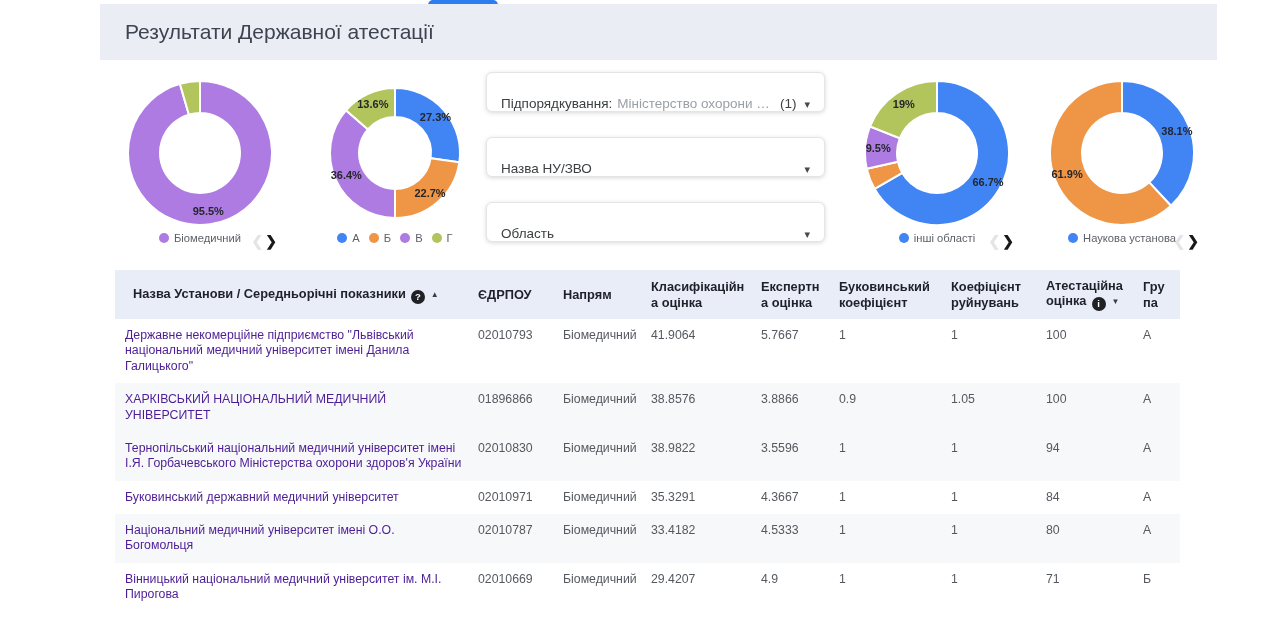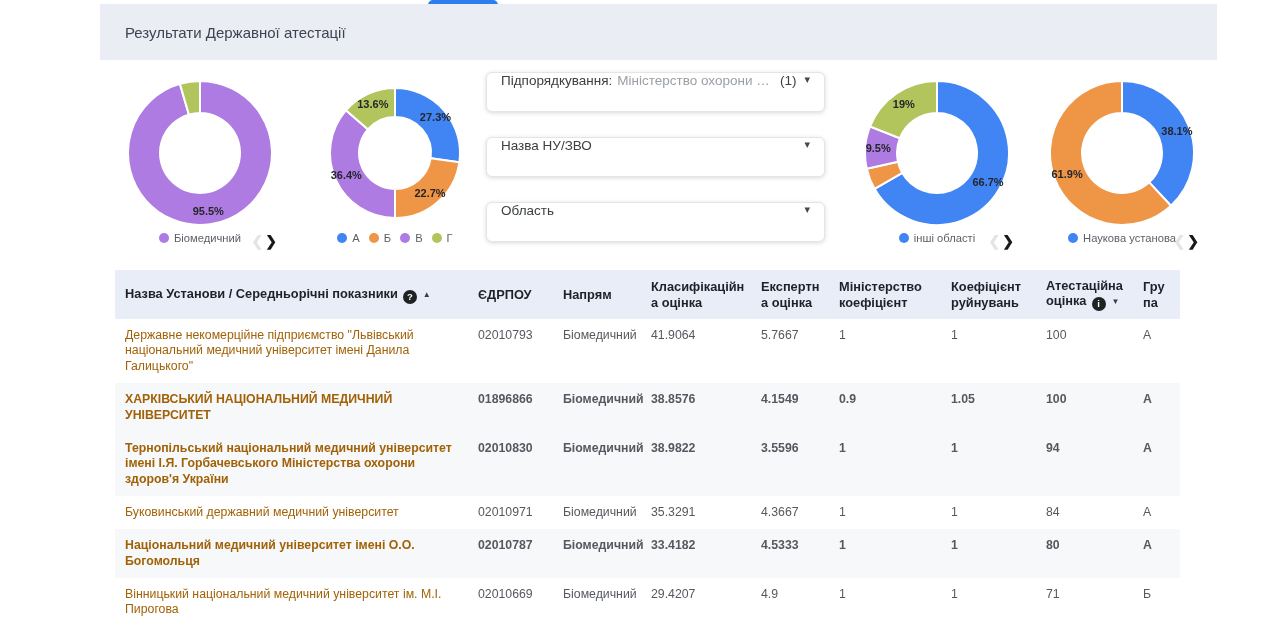--- a/index.html
+++ b/index.html
@@ -13,59 +13,59 @@
   }
   .tab-indicator {
     position:absolute; left:428px; top:0; width:70px; height:7px;
     background:#2d7cf0; border-radius:5px 5px 0 0;
   }
   .title-band {
     position:absolute; left:100px; top:4px; width:1117px; height:56px;
     background:#eaedf4; display:flex; align-items:center;
   }
   .page-title {
-    margin-left:25px; font-size:15px; color:#3d4350; font-weight:400;
+    margin-left:25px; font-size:21px; color:#3d4350; font-weight:400;
   }
   .chart-card { position:absolute; width:150px; top:78px; }
   .chart-card .svg-holder { width:150px; height:150px; }
   .donut-svg { width:100%; height:100%; display:block; }
   .legend-row {
     position:relative; margin-top:1px; display:flex; justify-content:center;
     align-items:center; gap:9px; height:18px;
   }
   .legend-item { display:flex; align-items:center; font-size:11.2px; color:#5b5f66; white-space:nowrap; }
   .legend-dot { display:inline-block; width:10px; height:10px; border-radius:50%; margin-right:5px; }
   .carousel-nav { position:absolute; right:-2px; bottom:-1px; display:flex; align-items:center; gap:2px; }
   .chev { font-size:14px; font-weight:700; line-height:1; cursor:pointer; }
   .chev-prev { color:#e4e4e4; }
   .chev-next { color:#17181b; }
   .filters { position:absolute; left:486px; top:72px; width:339px; display:flex; flex-direction:column; gap:25px; }
   .filter-box {
     height:40px; background:#fff; border:1px solid #e3e5e8; border-radius:6px;
     box-shadow:0 1px 4px rgba(60,64,67,.20);
-    display:flex; align-items:flex-start; padding:0 14px; font-size:13.5px; cursor:pointer;
+    display:flex; align-items:flex-end; padding:0 14px; font-size:13.5px; cursor:pointer;
     white-space:nowrap; overflow:hidden;
   }
   .filter-label { color:#3c4043; }
   .filter-value { color:#9aa0a6; margin-left:5px; overflow:hidden; text-overflow:ellipsis; }
   .filter-count { color:#3c4043; margin-left:5px; }
   .filter-caret { margin-left:auto; color:#47484c; font-size:11px; padding-left:8px; }
   .table-wrap { position:absolute; left:115px; top:270px; width:1065px; }
   table { border-collapse:collapse; table-layout:fixed; width:1065px; }
   thead th {
     background:#e8edf8; text-align:left; vertical-align:middle;
     font-size:12.8px; font-weight:700; color:#1f2128;
     padding:8px 8px; line-height:1.18; overflow-wrap:anywhere; cursor:pointer;
   }
-  thead th:first-child { padding-left:10px; overflow-wrap:normal; }
+  thead th:first-child { padding-left:18px; overflow-wrap:normal; }
   tbody td {
     font-size:12.3px; color:#55595f; padding:9px 8px; vertical-align:top; line-height:1.25;
   }
-  tbody td.name-cell { color:#a16207; padding-left:10px; }
-  tbody tr.stripe { background:#f7f8fa;font-weight:bold; }
+  tbody td.name-cell { color:#4c1d95; padding-left:10px; }
+  tbody tr.stripe { background:#f7f8fa; }
   .badge-icon {
     display:inline-block; width:14px; height:14px; border-radius:50%;
     background:#202124; color:#fff; font-size:9.5px; font-weight:700;
     line-height:14px; text-align:center; vertical-align:-2px; margin-left:5px;
   }
   .sort-icon { font-size:8px; color:#3a3c40; margin-left:6px; vertical-align:1px; }
 </style>
 </head>
 <body>
 
@@ -211,21 +211,21 @@
         <col style="width:97px">
         <col style="width:45px">
     </colgroup>
     <thead>
       <tr>
           <th><span>Назва Установи / Середньорічні показники</span><span class="badge-icon">?</span><span class="sort-icon">▲</span></th>
           <th><span>ЄДРПОУ</span></th>
           <th><span>Напрям</span></th>
           <th><span>Класифікаційна оцінка</span></th>
           <th><span>Експертна оцінка</span></th>
-          <th><span>Міністерство коефіцієнт</span></th>
+          <th><span>Буковинський коефіцієнт</span></th>
           <th><span>Коефіцієнт руйнувань</span></th>
           <th><span>Атестаційна оцінка</span><span class="badge-icon">i</span><span class="sort-icon">▼</span></th>
           <th><span>Група</span></th>
         </tr>
     </thead>
     <tbody>
         <tr>
           <td class="name-cell">Державне некомерційне підприємство "Львівський національний медичний університет імені Данила Галицького"</td>
           <td>02010793</td>
           <td>Біомедичний</td>
@@ -234,21 +234,21 @@
           <td>1</td>
           <td>1</td>
           <td>100</td>
           <td>А</td>
         </tr>
         <tr class="stripe">
           <td class="name-cell">ХАРКІВСЬКИЙ НАЦІОНАЛЬНИЙ МЕДИЧНИЙ УНІВЕРСИТЕТ</td>
           <td>01896866</td>
           <td>Біомедичний</td>
           <td>38.8576</td>
-          <td>4.1549</td>
+          <td>3.8866</td>
           <td>0.9</td>
           <td>1.05</td>
           <td>100</td>
           <td>А</td>
         </tr>
         <tr class="stripe">
           <td class="name-cell">Тернопільський національний медичний університет імені І.Я. Горбачевського Міністерства охорони здоров'я України</td>
           <td>02010830</td>
           <td>Біомедичний</td>
           <td>38.9822</td>

